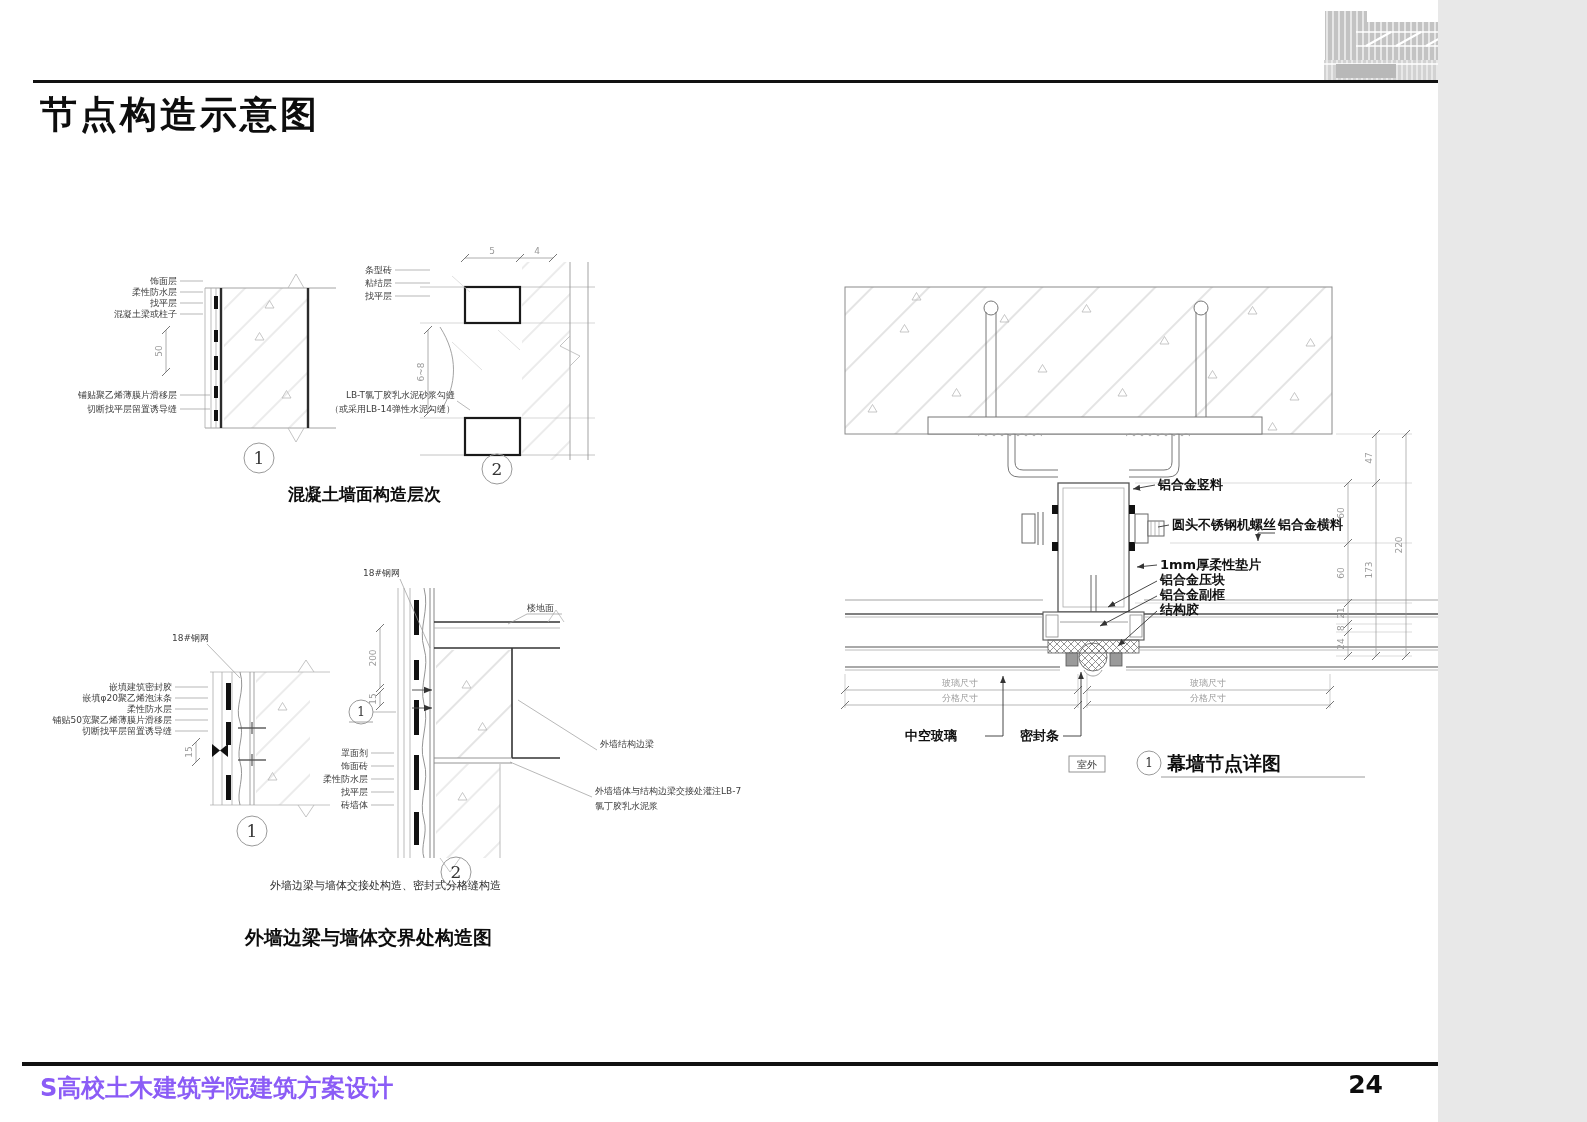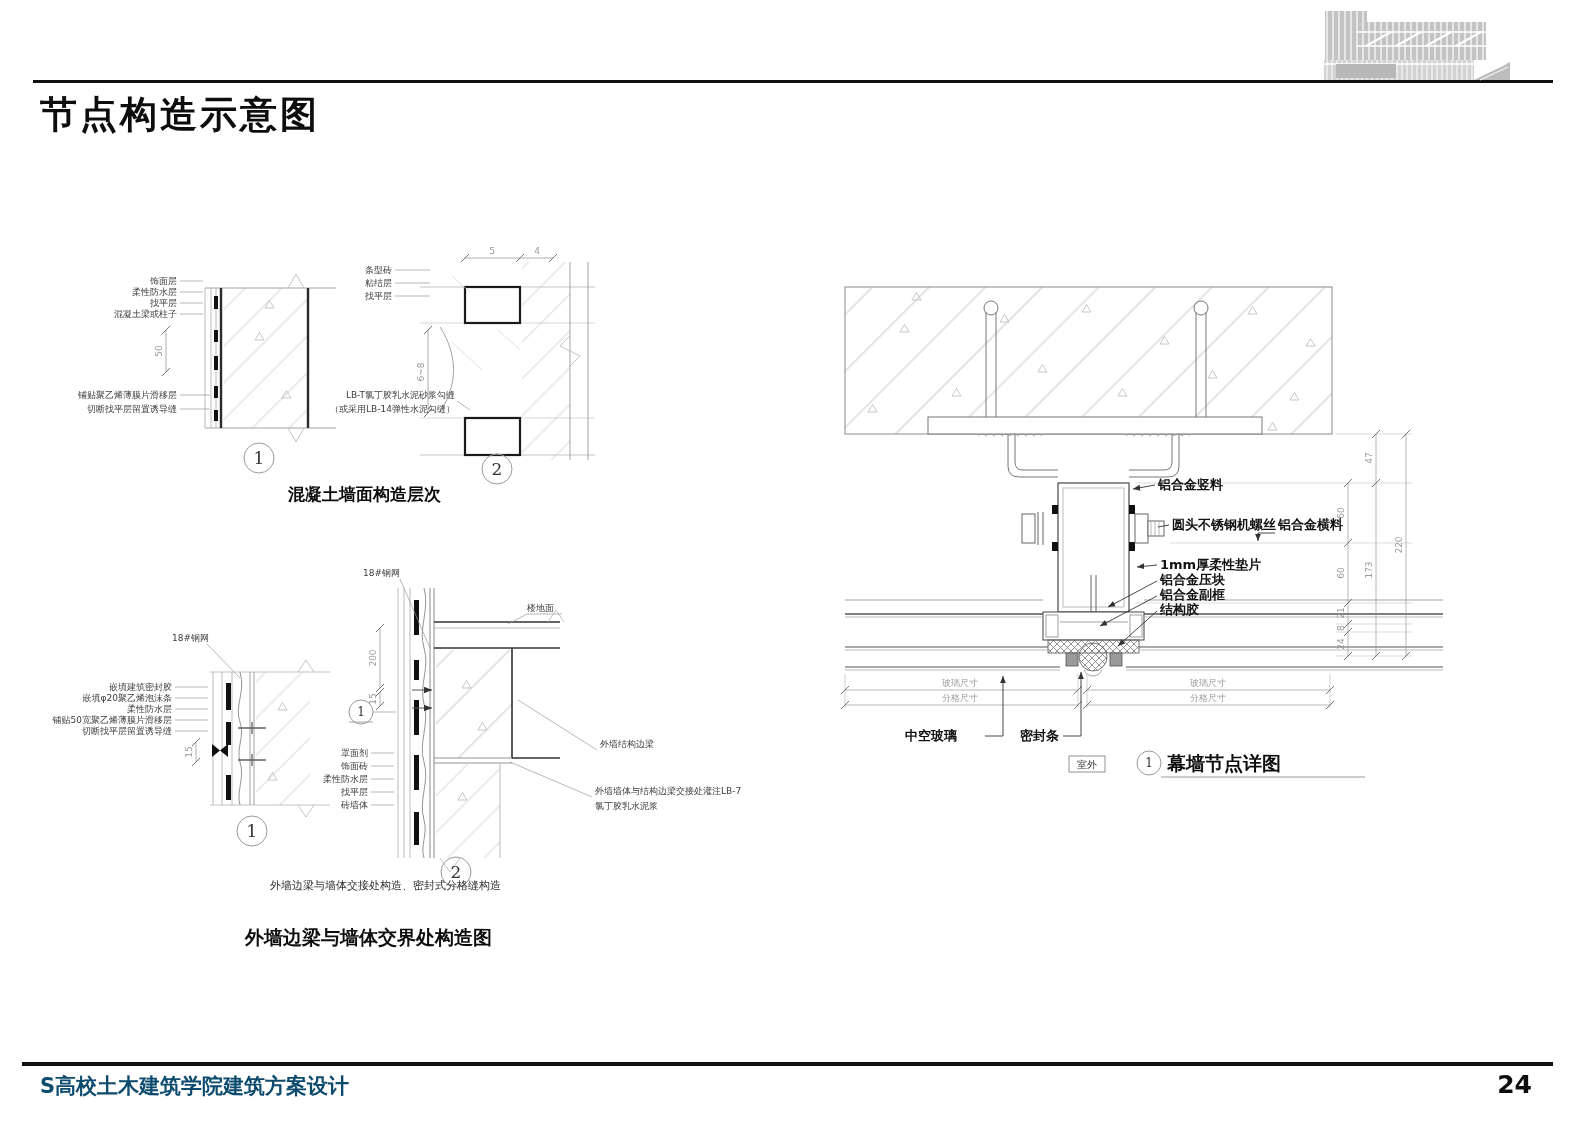--- a/index.html
+++ b/index.html
@@ -1,22 +1,22 @@
 <!DOCTYPE html>
 <html><head>
 <meta charset="utf-8">
 <style>
   html,body{margin:0;padding:0;background:#e8e8e8;}
-  .page{position:relative;width:1587px;height:1122px;background:#ffffff;overflow:hidden;
+  .page{position:relative;width:1438px;height:1122px;background:#ffffff;overflow:hidden;
         font-family:"DejaVu Sans","Liberation Sans",sans-serif;}
   .rule-top{position:absolute;left:33px;top:80px;width:1520px;height:3px;background:#111;}
   .rule-bottom{position:absolute;left:22px;top:1062px;width:1531px;height:4px;background:#111;}
   .title{position:absolute;left:40px;top:90px;margin:0;font-size:37px;font-weight:bold;
          color:#0d0d0d;letter-spacing:3px;}
-  .footer-left{position:absolute;left:40px;top:1072px;font-size:21px;font-weight:bold;color:#0c4a6e;}
+  .footer-left{position:absolute;left:40px;top:1072px;font-size:24px;font-weight:bold;color:#8b5cf6;}
   .footer-page{position:absolute;right:55px;top:1070px;font-size:25px;font-weight:bold;color:#0d0d0d;}
   .logo{position:absolute;left:1296px;top:2px;}
   .drawings{position:absolute;left:0;top:0;}
   
   text{font-family:"DejaVu Sans","Liberation Sans",sans-serif;}
   .tt{font-size:9px;fill:#3d3d3d;}
   .td{font-size:9px;fill:#9a9a9a;}
   .tb{font-size:13px;fill:#111;font-weight:bold;}
   .tbs{font-size:13px;fill:#111;font-weight:bold;}
   .tc{font-size:17px;fill:#0d0d0d;font-weight:bold;}

